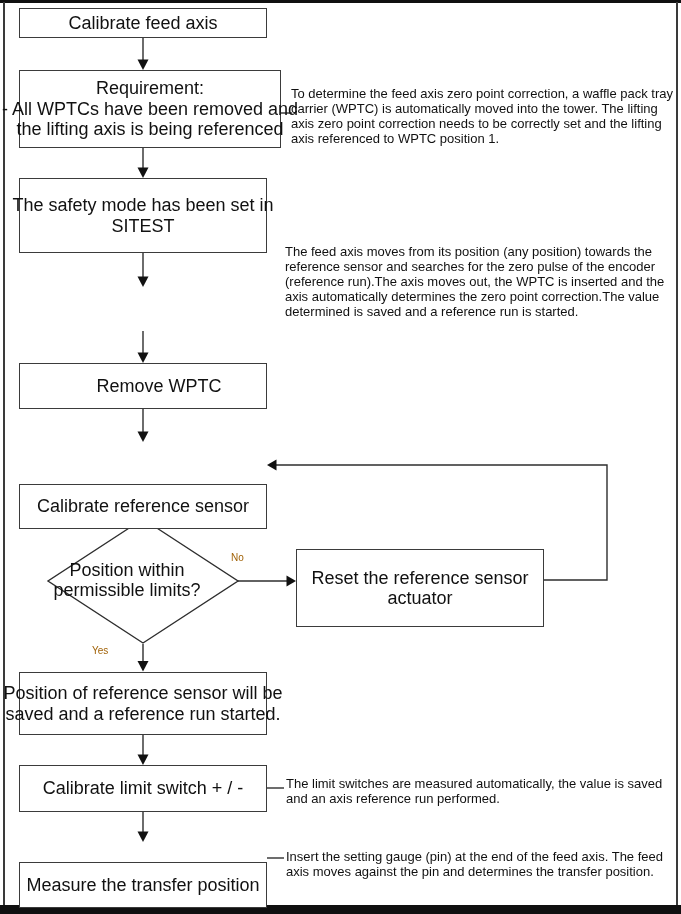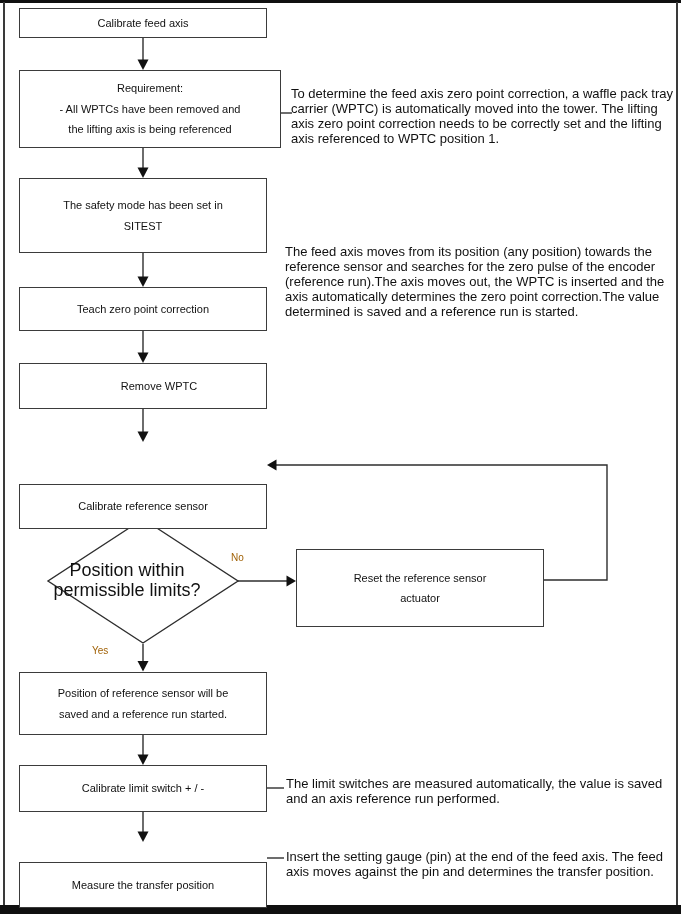--- a/index.html
+++ b/index.html
@@ -22,21 +22,21 @@
 
   .node {
     position: absolute;
     box-sizing: border-box;
     background: #ffffff;
     border: 1.4px solid #3b3b3b;
     display: flex;
     align-items: center;
     justify-content: center;
     text-align: center;
-    font-size: 11px;
+    font-size: 18px;
     line-height: 20.5px;
     white-space: pre;
     color: #111111;
   }
   .diamond-label {
     position: absolute;
     left: 32px; top: 561px; width: 190px;
     text-align: center;
     font-size: 18px;
     line-height: 19.5px;
@@ -99,21 +99,20 @@
 
   <div class="node" style="left:19px; top:8px; width:248px; height:30px;">Calibrate feed axis</div>
 
   <div class="node" style="left:19px; top:70px; width:262px; height:78px;">Requirement:
 - All WPTCs have been removed and
 the lifting axis is being referenced</div>
 
   <div class="node" style="left:19px; top:178px; width:248px; height:75px;">The safety mode has been set in
 SITEST</div>
 
-  <div class="node" style="left:19px; top:287px; width:248px; height:44px;">Teach zero point correction</div>
 
   <div class="node" style="left:19px; top:363px; width:248px; height:46px;padding-left:32px;">Remove WPTC</div>
 
   <div class="node" style="left:19px; top:442px; width:248px; height:45px;margin-top:42px;">Calibrate reference sensor</div>
 
   <div class="diamond-label">Position within
 permissible limits?</div>
 
   <div class="node" style="left:296px; top:549px; width:248px; height:78px;">Reset the reference sensor
 actuator</div>

